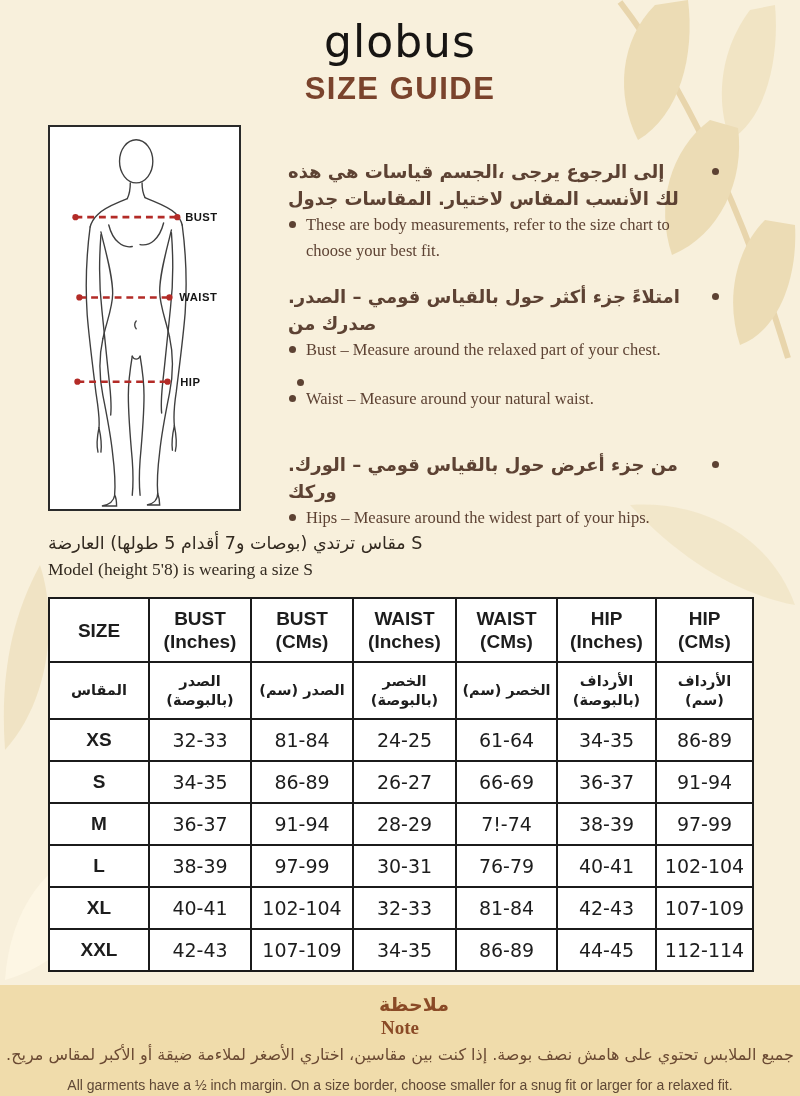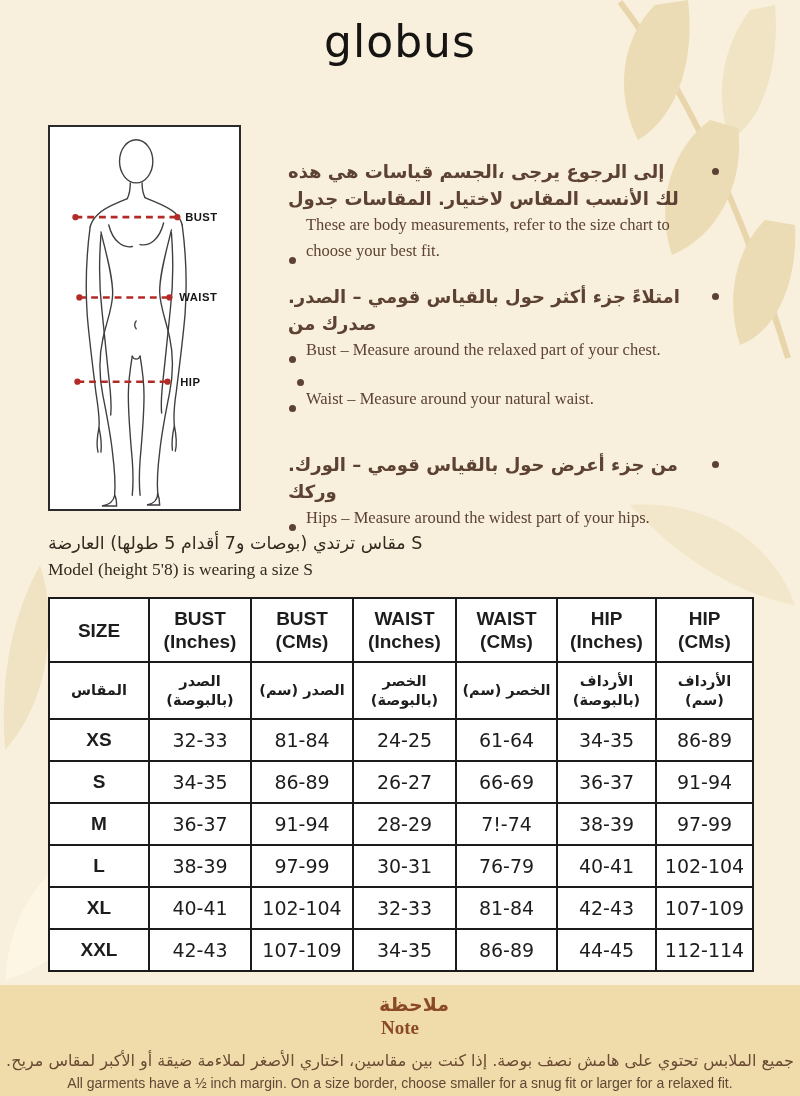--- a/index.html
+++ b/index.html
@@ -34,21 +34,21 @@
   .group { position:absolute; left:0; width:100%; }
   .li-ar {
     display:flex; color:#5d4233;
     font-family:"DejaVu Sans", sans-serif; font-size:18px; line-height:27px;font-weight:bold;
   }
   .ar-text { flex:0 1 auto; text-align:left; }
   .dot { flex:none; width:7px; height:7px; border-radius:50%; background:#5d4233; }
   .li-ar .dot { margin:10px 0 0 9px; }
   .li-en {
     display:flex; color:#5d4233;
-    font-family:"Liberation Serif", serif; font-size:16.5px; line-height:26px;align-items:flex-end;
+    font-family:"Liberation Serif", serif; font-size:16.5px; line-height:26px;
   }
   .li-en .dot { margin:9px 10px 0 1px; }
   .en-text { flex:1 1 auto; }
 
   .model { position:absolute; left:48px; top:531px; color:#332a20; }
   .model-ar { font-family:"DejaVu Sans", sans-serif; font-size:17.5px; line-height:25px; }
   .model-en { font-family:"Liberation Serif", serif; font-size:17.5px; line-height:27px; }
 
   table.size-table {
     position:absolute; left:48px; top:597px; width:704px;
@@ -62,22 +62,22 @@
   .th-ar th { height:55px; font-family:"DejaVu Sans", sans-serif; font-size:14.5px; font-weight:700; line-height:19px; }
   tr.data td { height:40px; font-family:"DejaVu Sans", sans-serif; font-size:19px; font-weight:500; }
   tr.data td.size-cell { font-family:"Liberation Sans", sans-serif; font-size:19px; font-weight:700; }
 
   .note-band {
     position:absolute; left:0; top:985px; width:800px; height:111px;
     background:#f0dcab; text-align:center;
   }
   .note-title-ar { padding-top:7px; font-family:"DejaVu Sans", sans-serif; font-size:19px; font-weight:700; color:#8a4a26; line-height:24px;padding-left:28px; }
   .note-title-en { font-size:19px; font-weight:700; color:#8a4a26; line-height:24px;font-family:Liberation Serif, serif; }
-  .note-ar { margin-top:10px; font-family:"DejaVu Sans", sans-serif; font-size:16px; color:#6b4a33; line-height:22px; }
-  .note-en { margin-top:1px; font-size:14px; color:#5f4836; line-height:20px; white-space:nowrap; }
+  .note-ar { margin-top:4px; font-family:"DejaVu Sans", sans-serif; font-size:16px; color:#6b4a33; line-height:22px; }
+  .note-en { margin-top:9px; font-size:14px; color:#5f4836; line-height:20px; white-space:nowrap; }
 </style>
 </head>
 <body>
 
 <div class="page">
 
   <svg class="deco" style="right:0;top:0;width:240px;height:360px;" viewBox="0 0 240 360">
     <path d="M60,2 C120,80 180,200 228,358" fill="none" stroke="#e8d5ac" stroke-width="6"></path>
     <path d="M190,10 C160,50 155,100 170,140 C205,120 220,60 215,5 Z" fill="#f1e4c4"></path>
     <path d="M95,5 C60,40 55,95 78,140 C120,115 135,55 128,0 Z" fill="#ecdcb5"></path>
@@ -88,20 +88,21 @@
     <path d="M5,190 C0,120 10,60 40,5 C58,60 50,140 5,190 Z" fill="#eadab2"></path>
   </svg>
   <svg class="deco" style="right:0;top:500px;width:180px;height:110px;opacity:.5;" viewBox="0 0 180 110">
     <path d="M175,105 C120,95 60,60 10,5 C80,0 150,35 175,105 Z" fill="#eddfba"></path>
   </svg>
   <svg class="deco" style="left:0;top:830px;width:150px;height:160px;" viewBox="0 0 150 160">
     <path d="M5,150 C10,80 45,30 105,10 C110,70 75,130 5,150 Z" fill="#fdf6e4"></path>
   </svg>
 
   <div class="logo">globus</div>
+  <div class="title">SIZE GUIDE</div>
 
   <div class="figure-box">
     <svg viewBox="0 0 193 386">
 
       <ellipse class="body-line" cx="88" cy="33" rx="17" ry="22"></ellipse>
       <path class="body-line" d="M82,55 C82,62 81,67 79,71"></path>
       <path class="body-line" d="M94,55 C94,62 95,66 97,70"></path>
 
       <path class="body-line" d="M79,71 C68,76 55,80 48,88 C44,92 42,96 41,100"></path>
       <path class="body-line" d="M97,70 C108,75 121,79 128,86 C132,90 134,94 135,98"></path>

